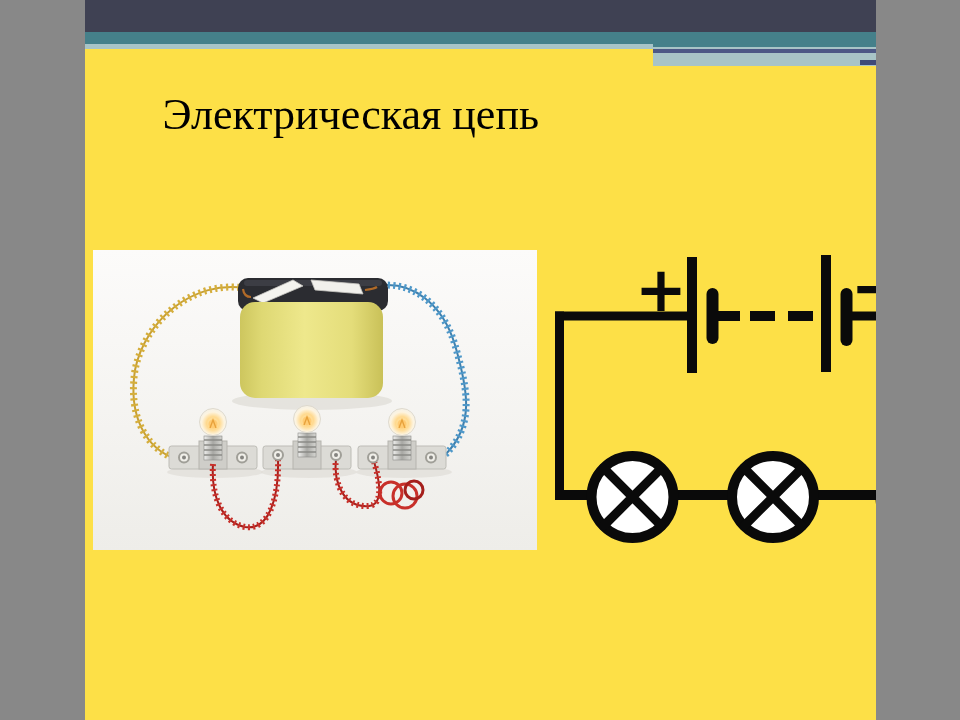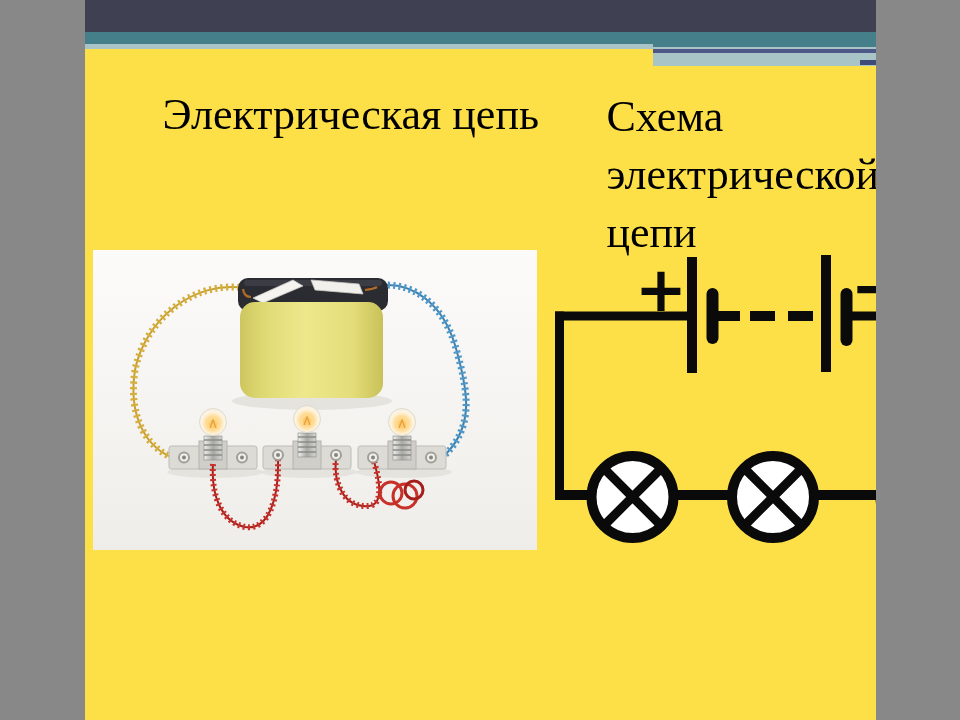--- a/index.html
+++ b/index.html
@@ -44,21 +44,20 @@
     <span style="left:4.5px;width:6px;background:rgba(255,255,255,0.22);"></span>
     <span style="left:11px;width:2px;background:rgba(20,22,40,0.3);"></span>
     <span style="left:13px;width:5px;background:rgba(255,255,255,0.4);"></span>
     <span style="left:18.5px;width:2px;background:rgba(20,22,40,0.25);"></span>
     <span style="left:21px;width:4.5px;background:rgba(255,255,255,0.55);"></span>
     <span style="left:26px;width:1.5px;background:rgba(20,22,40,0.25);"></span>
     <span style="left:27.5px;width:3.5px;background:rgba(255,255,255,0.7);"></span>
   </div>
 
   <h1 class="title title-left">Электрическая цепь</h1>
-  <h1 class="title title-right">Схема электрической цепи</h1>
 
   <svg class="abs" style="left:8px;top:250px;" width="444" height="300" viewBox="0 0 444 300">
     <defs>
       <linearGradient id="photoBg" x1="0" y1="0" x2="0" y2="1">
         <stop offset="0" stop-color="#fcfbfa"></stop>
           <stop offset="0.6" stop-color="#f4f3f0"></stop>
           <stop offset="1" stop-color="#eeede9"></stop>
       </linearGradient>
       <linearGradient id="batGrad" x1="0" y1="0" x2="1" y2="0">
         <stop offset="0" stop-color="#cdc65e"></stop>

